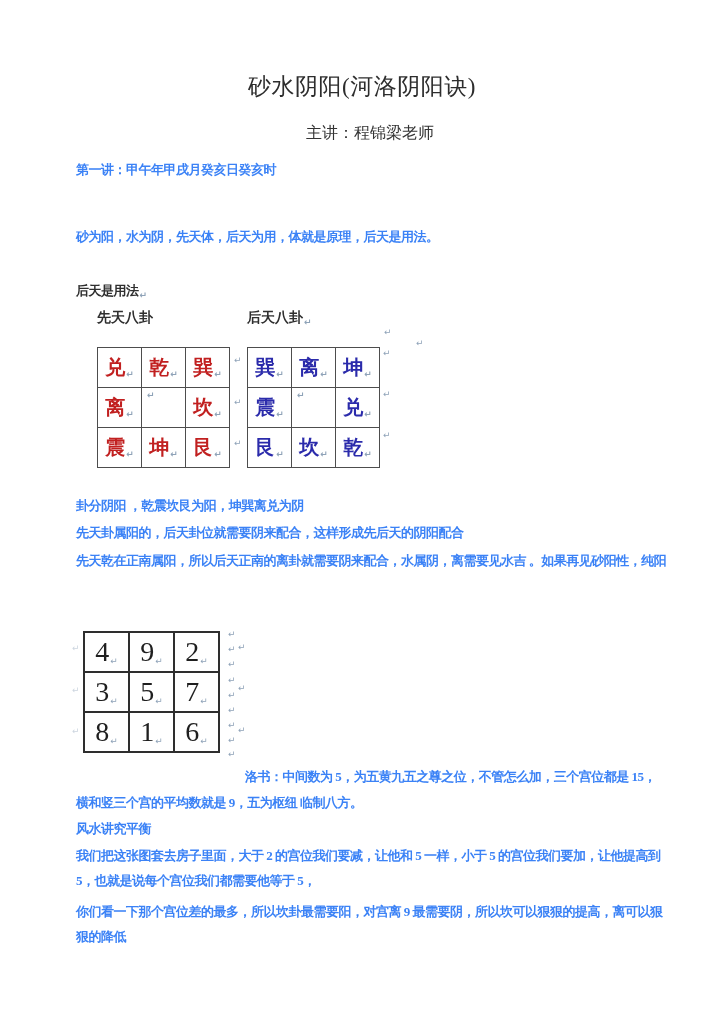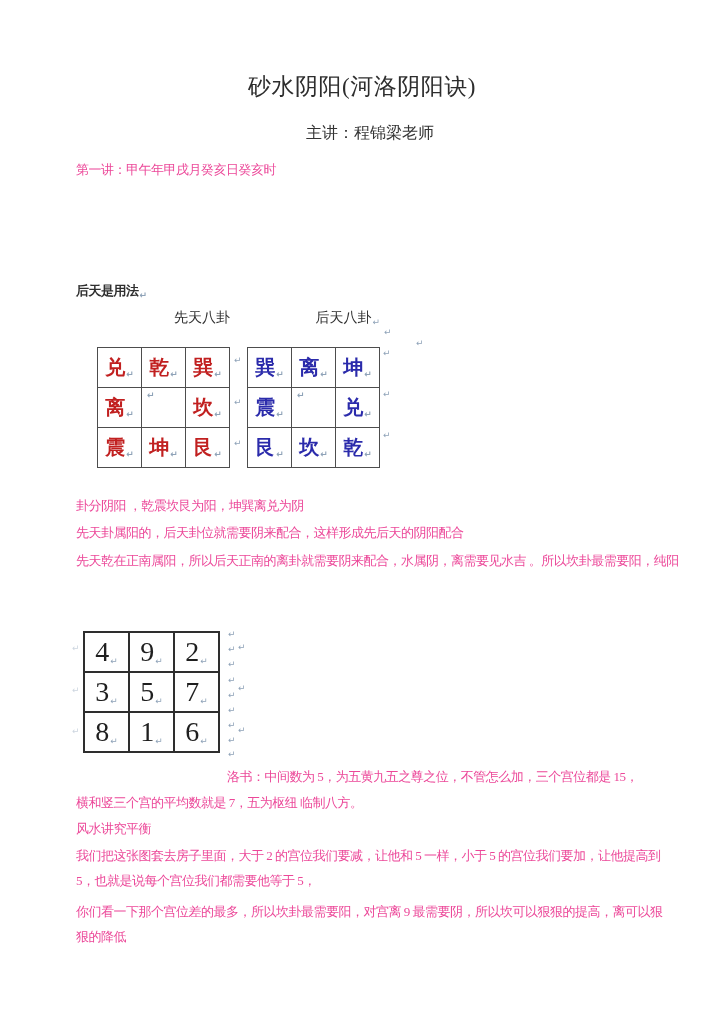--- a/index.html
+++ b/index.html
@@ -10,26 +10,26 @@
   .title{
     position:absolute;top:72px;left:0;width:724px;text-align:center;
     font-size:23px;line-height:30px;color:#2d2d2d;letter-spacing:0.5px;white-space:nowrap;
   }
   .subtitle{
     position:absolute;top:124px;left:0;width:724px;text-align:center;
     font-size:16px;line-height:18px;color:#333333;white-space:nowrap;padding-left:8px;
   }
   .line{
     position:absolute;left:76px;font-size:13px;line-height:16px;
-    letter-spacing:-0.5px;white-space:nowrap;color:#ec4899;
+    letter-spacing:-0.5px;white-space:nowrap;color:#3b82f6;font-weight:bold;
   }
   .bold{font-weight:bold;color:#2f2f2f;}
   .caption{
-    position:absolute;font-size:14px;font-weight:normal;color:#2f2f2f;
-    text-align:right;line-height:16px;white-space:nowrap;
+    position:absolute;font-size:14px;font-weight:bold;color:#2f2f2f;
+    text-align:left;line-height:16px;white-space:nowrap;
   }
   table.bagua{position:absolute;top:347px;border-collapse:collapse;table-layout:fixed;}
   table.bagua td{
     width:43px;height:39px;border:1px solid #4d4d4d;background:#fff;
     text-align:center;vertical-align:middle;font-size:20px;font-weight:bold;
     position:relative;padding:0;
   }
   table.bagua.red td .glyph{color:#c12020;}
   table.bagua.blue td .glyph{color:#2b2bab;}
   table.luoshu{position:absolute;left:83px;top:631px;border-collapse:collapse;table-layout:fixed;}
@@ -50,20 +50,21 @@
 </style>
 </head>
 <body>
 
 <div class="page">
 
   <div class="title">砂水阴阳(河洛阴阳诀)</div>
   <div class="subtitle">主讲：程锦梁老师</div>
 
   <div class="line" style="top:162px">第一讲：甲午年甲戌月癸亥日癸亥时</div>
+  <div class="line" style="top:229px">砂为阳，水为阴，先天体，后天为用，体就是原理，后天是用法。</div>
 
   <div class="line bold" style="top:283px">
     <span>后天是用法</span><span class="pm">↵</span>
   </div>
 
   <div class="caption" style="left:97px;top:310px;width:133px">
     <span>先天八卦</span>
   </div>
   <div class="caption" style="left:247px;top:310px;width:133px">
     <span>后天八卦</span><span class="pm">↵</span>
@@ -108,21 +109,21 @@
     <tr>
       <td><span class="glyph">艮</span><span class="pm">↵</span></td>
       <td><span class="glyph">坎</span><span class="pm">↵</span></td>
       <td><span class="glyph">乾</span><span class="pm">↵</span></td>
     </tr>
   </tbody>
     </table>
 
   <div class="line" style="top:498px">卦分阴阳 ，乾震坎艮为阳，坤巽离兑为阴</div>
   <div class="line" style="top:525px">先天卦属阳的，后天卦位就需要阴来配合，这样形成先后天的阴阳配合</div>
-  <div class="line" style="top:553px">先天乾在正南属阳，所以后天正南的离卦就需要阴来配合，水属阴，离需要见水吉 。所以坎卦最需要阳，纯阳</div>
+  <div class="line" style="top:553px">先天乾在正南属阳，所以后天正南的离卦就需要阴来配合，水属阴，离需要见水吉 。如果再见砂阳性，纯阳</div>
 
   <table class="luoshu">
     <tbody>
         <tr>
       <td><span class="glyph">4</span><span class="pm">↵</span></td>
       <td><span class="glyph">9</span><span class="pm">↵</span></td>
       <td><span class="glyph">2</span><span class="pm">↵</span></td>
     </tr>
     <tr>
       <td><span class="glyph">3</span><span class="pm">↵</span></td>
@@ -130,22 +131,22 @@
       <td><span class="glyph">7</span><span class="pm">↵</span></td>
     </tr>
     <tr>
       <td><span class="glyph">8</span><span class="pm">↵</span></td>
       <td><span class="glyph">1</span><span class="pm">↵</span></td>
       <td><span class="glyph">6</span><span class="pm">↵</span></td>
     </tr>
   </tbody>
     </table>
 
-  <div class="line" style="left:227px;top:769px">洛书：中间数为 5，为五黄九五之尊之位，不管怎么加，三个宫位都是 15，</div>
-  <div class="line" style="top:795px">横和竖三个宫的平均数就是 7，五为枢纽 临制八方。</div>
+  <div class="line" style="left:245px;top:769px">洛书：中间数为 5，为五黄九五之尊之位，不管怎么加，三个宫位都是 15，</div>
+  <div class="line" style="top:795px">横和竖三个宫的平均数就是 9，五为枢纽 临制八方。</div>
   <div class="line" style="top:821px">风水讲究平衡</div>
   <div class="line" style="top:848px">我们把这张图套去房子里面，大于 2 的宫位我们要减，让他和 5 一样，小于 5 的宫位我们要加，让他提高到</div>
   <div class="line" style="top:873px">5，也就是说每个宫位我们都需要他等于 5，</div>
   <div class="line" style="top:904px">你们看一下那个宫位差的最多，所以坎卦最需要阳，对宫离 9 最需要阴，所以坎可以狠狠的提高，离可以狠</div>
   <div class="line" style="top:929px">狠的降低</div>
 
   <span class="pm abs" style="left:384px;top:328px">↵</span>
   <span class="pm abs" style="left:416px;top:339px">↵</span>
 
   <span class="pm abs" style="left:234px;top:356px">↵</span>

